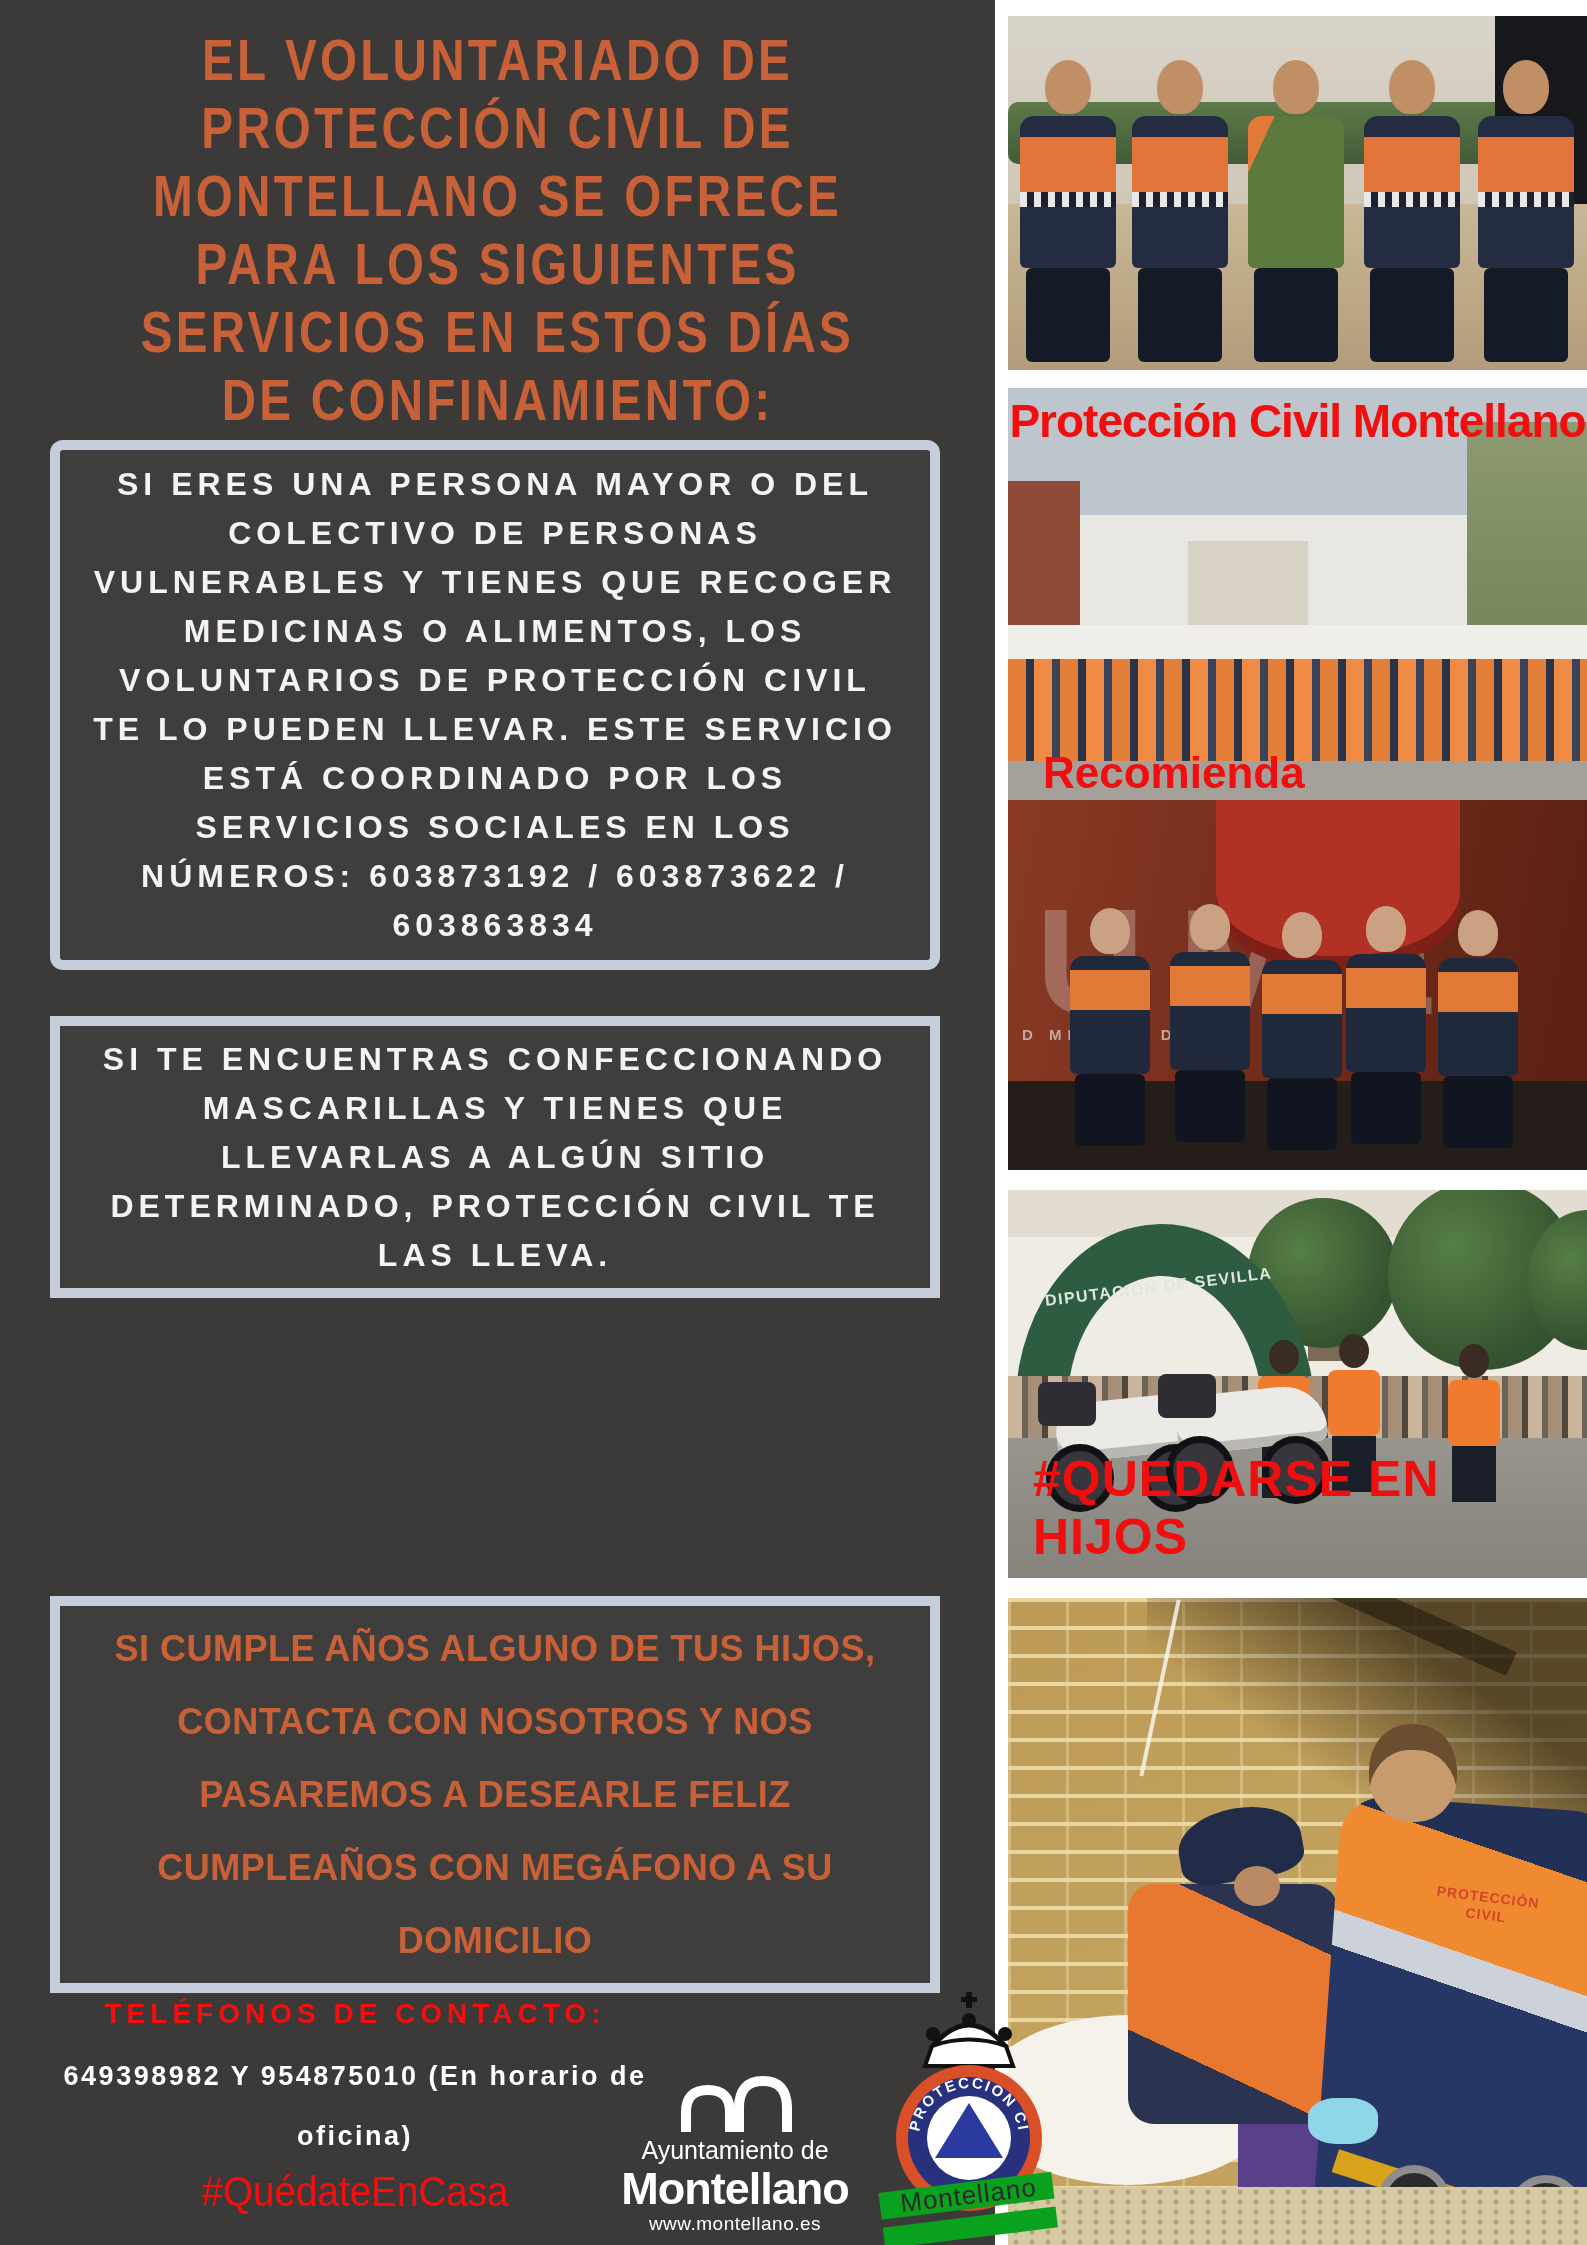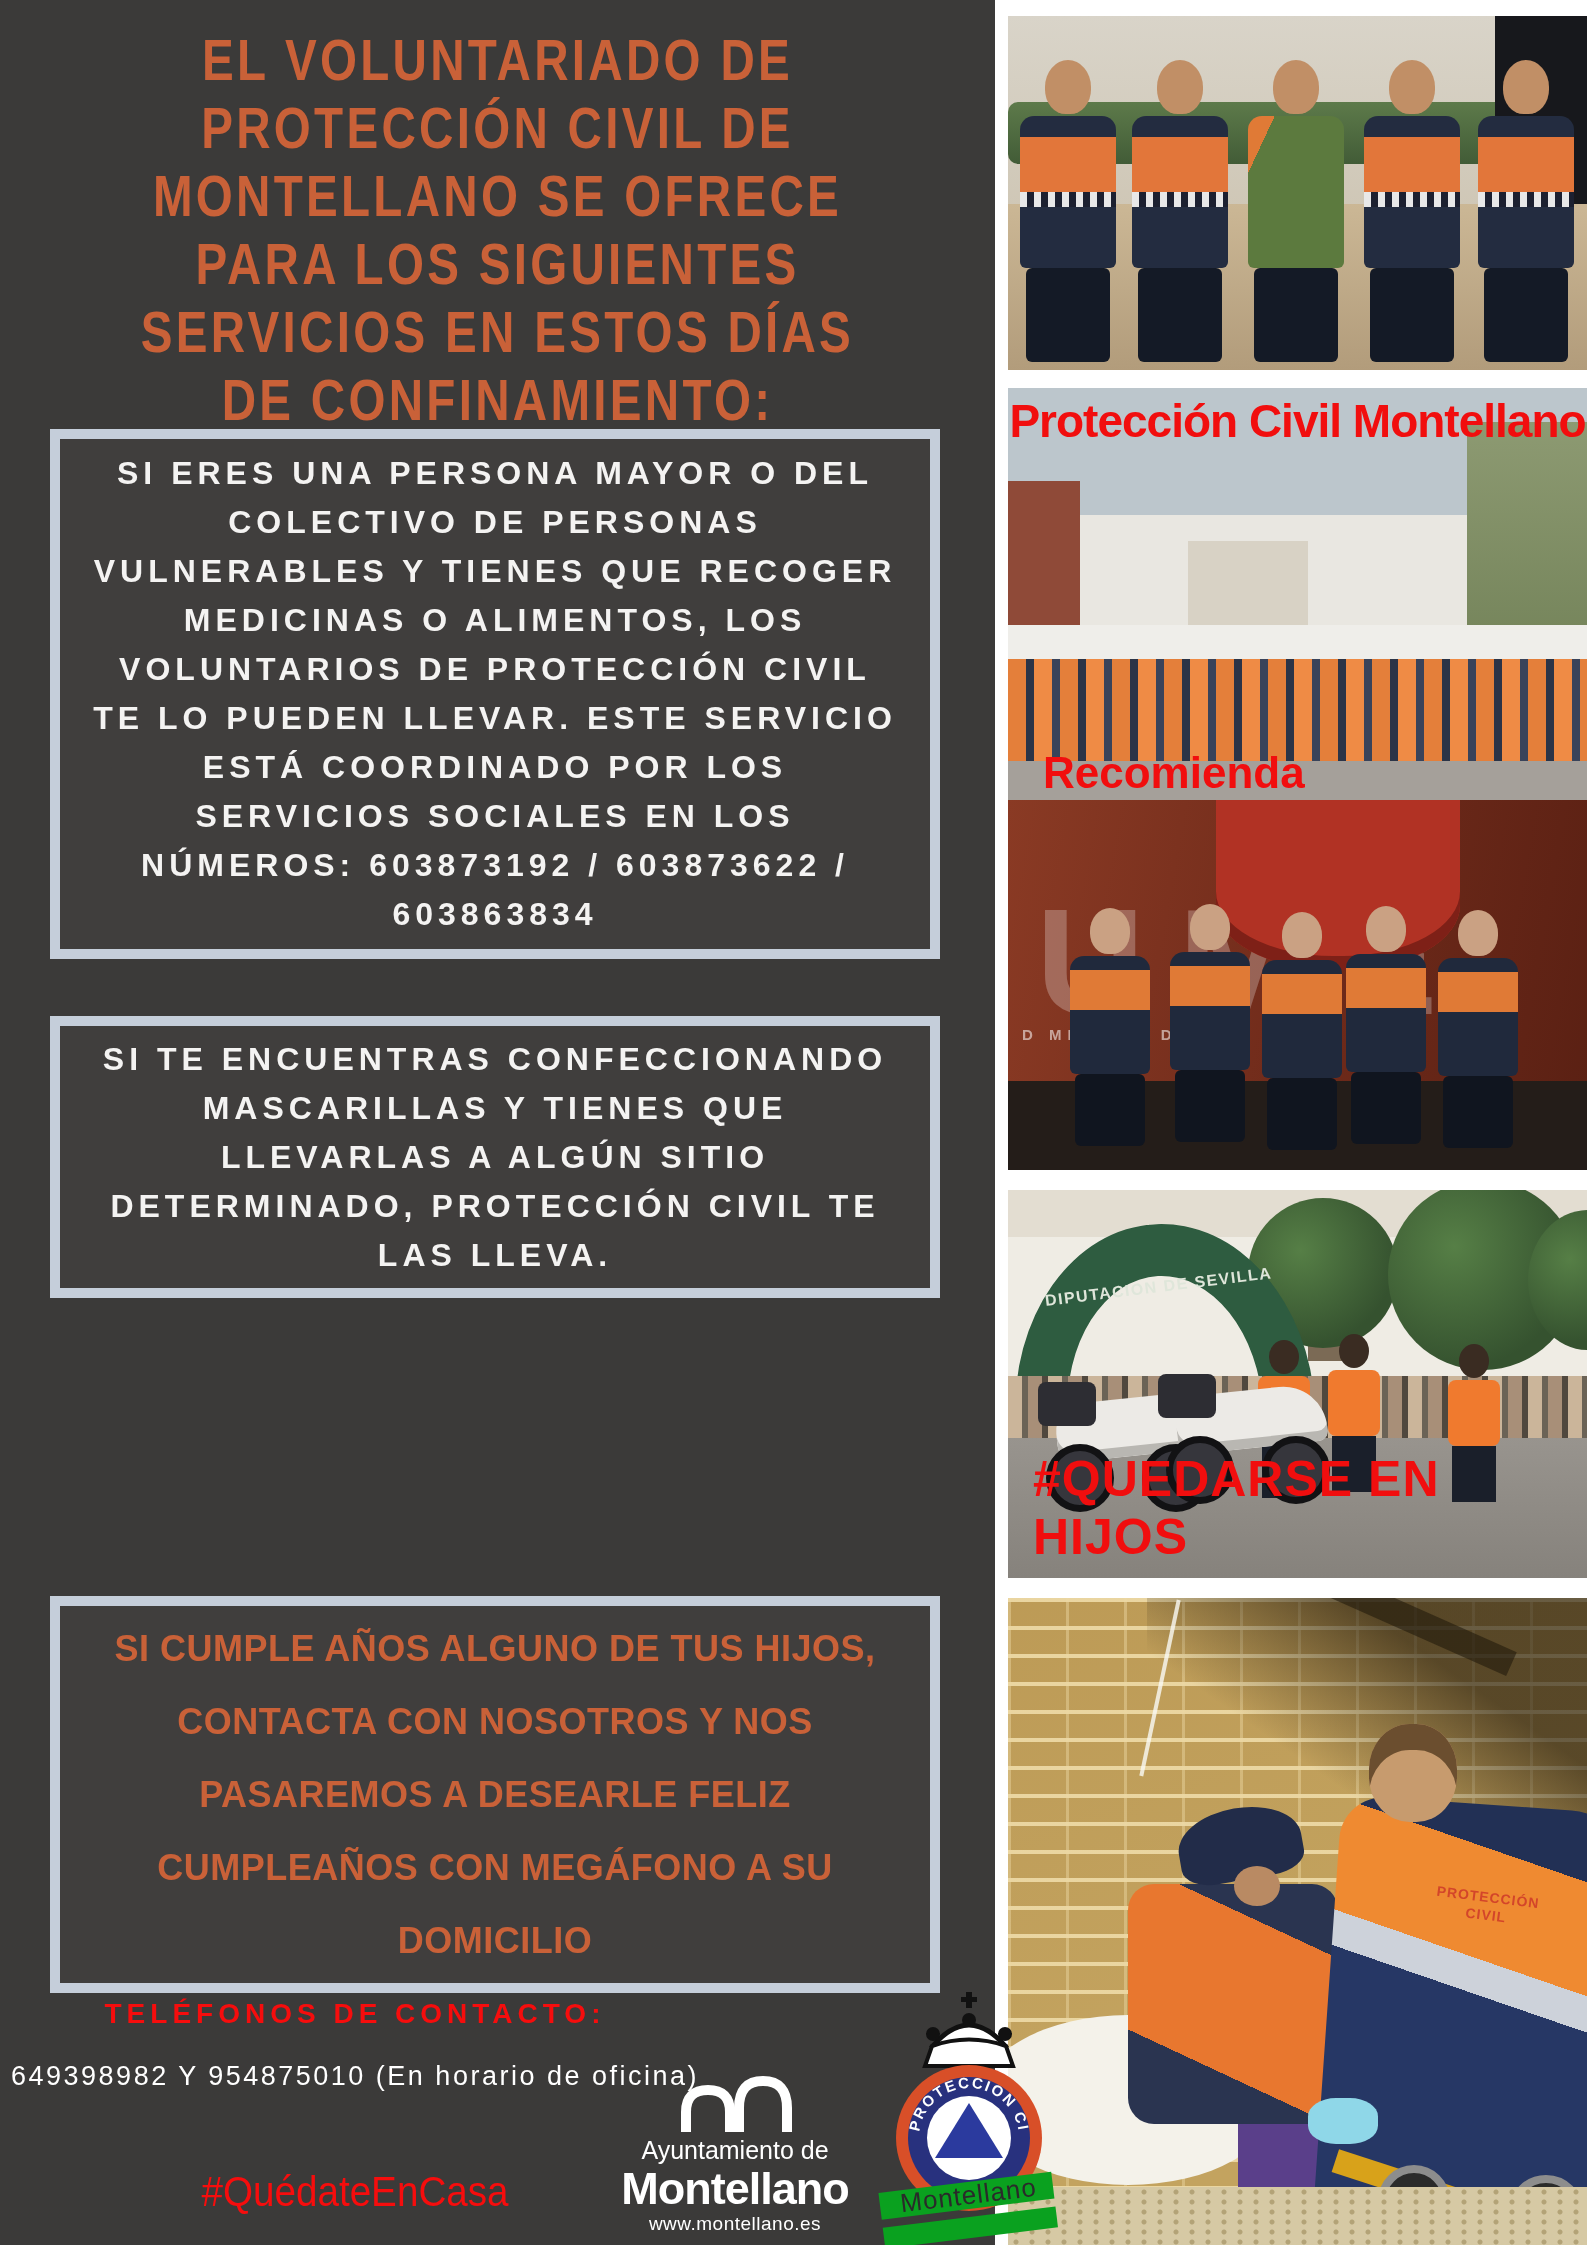--- a/index.html
+++ b/index.html
@@ -18,29 +18,29 @@
     color:var(--accent);font-weight:bold;font-size:58px;line-height:68px;letter-spacing:4px;
     transform:scaleX(.82);transform-origin:50% 0;}
   .heading div{white-space:nowrap;}
 
   .box{position:absolute;left:50px;width:890px;box-sizing:border-box;
     border:10px solid var(--box-border);background:var(--box-bg);
     display:flex;align-items:center;justify-content:center;text-align:center;}
   .box-inner{padding:6px 30px;}
   .box-white{color:var(--white-text);font-size:32px;font-weight:600;letter-spacing:5px;line-height:49px;}
   .box-orange{color:var(--accent);font-size:36px;font-weight:bold;letter-spacing:.5px;line-height:73px;}
-  #box1{top:429px;min-height:530px;}
+  #box1{top:440px;min-height:530px;border-radius:13px;}
   #box2{top:1016px;min-height:282px;}
   #box3{top:1300px;min-height:262px;}
   #box4{top:1596px;min-height:372px;}
 
   .contact-label{position:absolute;left:0;top:1998px;width:710px;text-align:center;
     color:var(--red);font-size:28px;font-weight:bold;letter-spacing:5px;}
   .contact-phones{position:absolute;left:5px;top:2046px;width:700px;text-align:center;
-    color:#ffffff;font-size:27px;font-weight:normal;letter-spacing:2.5px;line-height:60px;}
+    color:#ffffff;font-size:27px;font-weight:bold;letter-spacing:2.5px;line-height:60px;}
   .hashtag{position:absolute;left:0;top:2168px;width:710px;text-align:center;
     color:var(--red);font-size:42px;font-weight:500;letter-spacing:0;transform:scaleX(.92);}
 
   .ayto{position:absolute;left:600px;top:2072px;width:270px;text-align:center;color:#ffffff;}
   .ayto-arches{display:block;margin:0 auto 2px;}
   .ayto-line1{font-size:25px;letter-spacing:0;}
   .ayto-name{font-size:45px;font-weight:bold;letter-spacing:-1px;line-height:48px;}
   .ayto-url{font-size:19px;letter-spacing:.5px;}
 
   .pc-logo{position:absolute;left:878px;top:1986px;z-index:5;}

